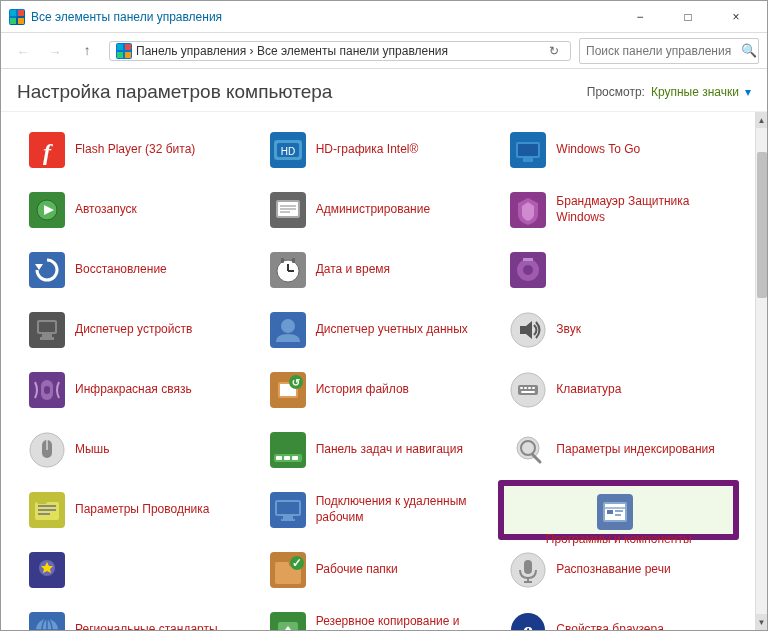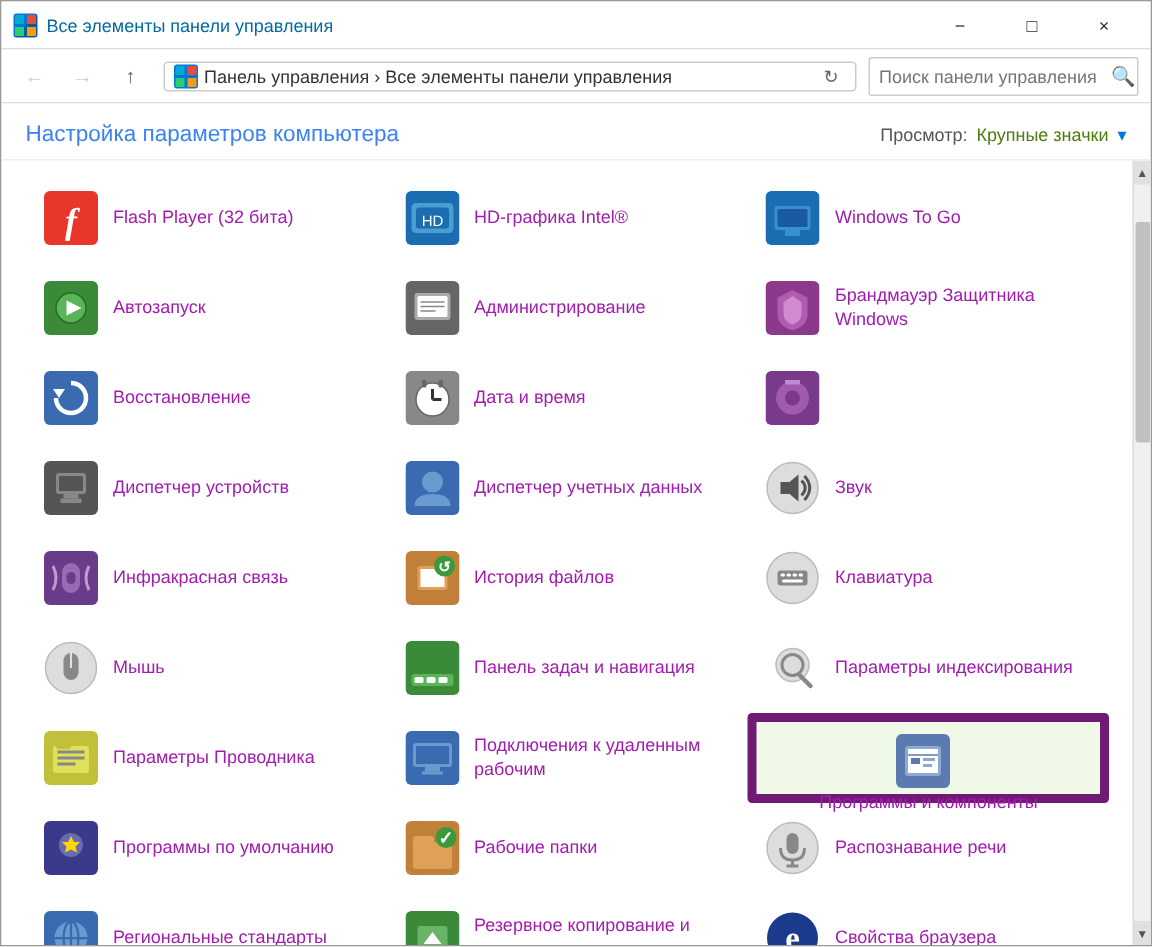--- a/index.html
+++ b/index.html
@@ -137,22 +137,22 @@
     }
     .content-header {
       padding: 12px 16px 8px;
       display: flex;
       align-items: center;
       justify-content: space-between;
       border-bottom: 1px solid #eee;
       flex-shrink: 0;
     }
     .content-title {
-      color: #3b82f6;
-      font-size: 15px;
+      color: #404040;
+      font-size: 19px;
       font-weight: 400;
     }
     .view-selector {
       display: flex;
       align-items: center;
       gap: 6px;
       font-size: 12px;
       color: #333;
     }
     .view-label { color: #555; }
@@ -187,21 +187,21 @@
       width: 40px;
       height: 40px;
       flex-shrink: 0;
       margin-right: 8px;
       display: flex;
       align-items: center;
       justify-content: center;
     }
     .item-label {
       font-size: 12px;
-      color: #a21caf;
+      color: #b91c1c;
       line-height: 1.3;
     }
 
     
     .svg-icon svg { width: 36px; height: 36px; }
 
     
     .scrollbar {
       width: 12px;
       background: #f0f0f0;
@@ -540,21 +540,20 @@
             <span class="item-label">Программы и компоненты</span>
           </div>
           <div class="control-item">
             <div class="item-icon svg-icon">
               <svg width="36" height="36" viewBox="0 0 36 36">
                 <rect width="36" height="36" rx="4" fill="#3a3a8b"></rect>
                 <circle cx="18" cy="16" r="8" fill="#6a6ab0"></circle>
                 <path d="M18 10 L20 14 L24 14 L21 17 L22 21 L18 19 L14 21 L15 17 L12 14 L16 14 Z" fill="#ffd700"></path>
               </svg>
             </div>
-            <span class="item-label">Программы по умолчанию</span>
           </div>
           <div class="control-item">
             <div class="item-icon svg-icon">
               <svg width="36" height="36" viewBox="0 0 36 36">
                 <rect width="36" height="36" rx="4" fill="#c0803a"></rect>
                 <rect x="5" y="14" width="26" height="18" rx="2" fill="#e0a05a"></rect>
                 <rect x="5" y="10" width="14" height="6" rx="2" fill="#e0a05a"></rect>
                 <circle cx="27" cy="11" r="7" fill="#3a9a3a"></circle>
                 <text x="27" y="15" text-anchor="middle" font-size="12" font-weight="bold" fill="white">✓</text>
               </svg>

